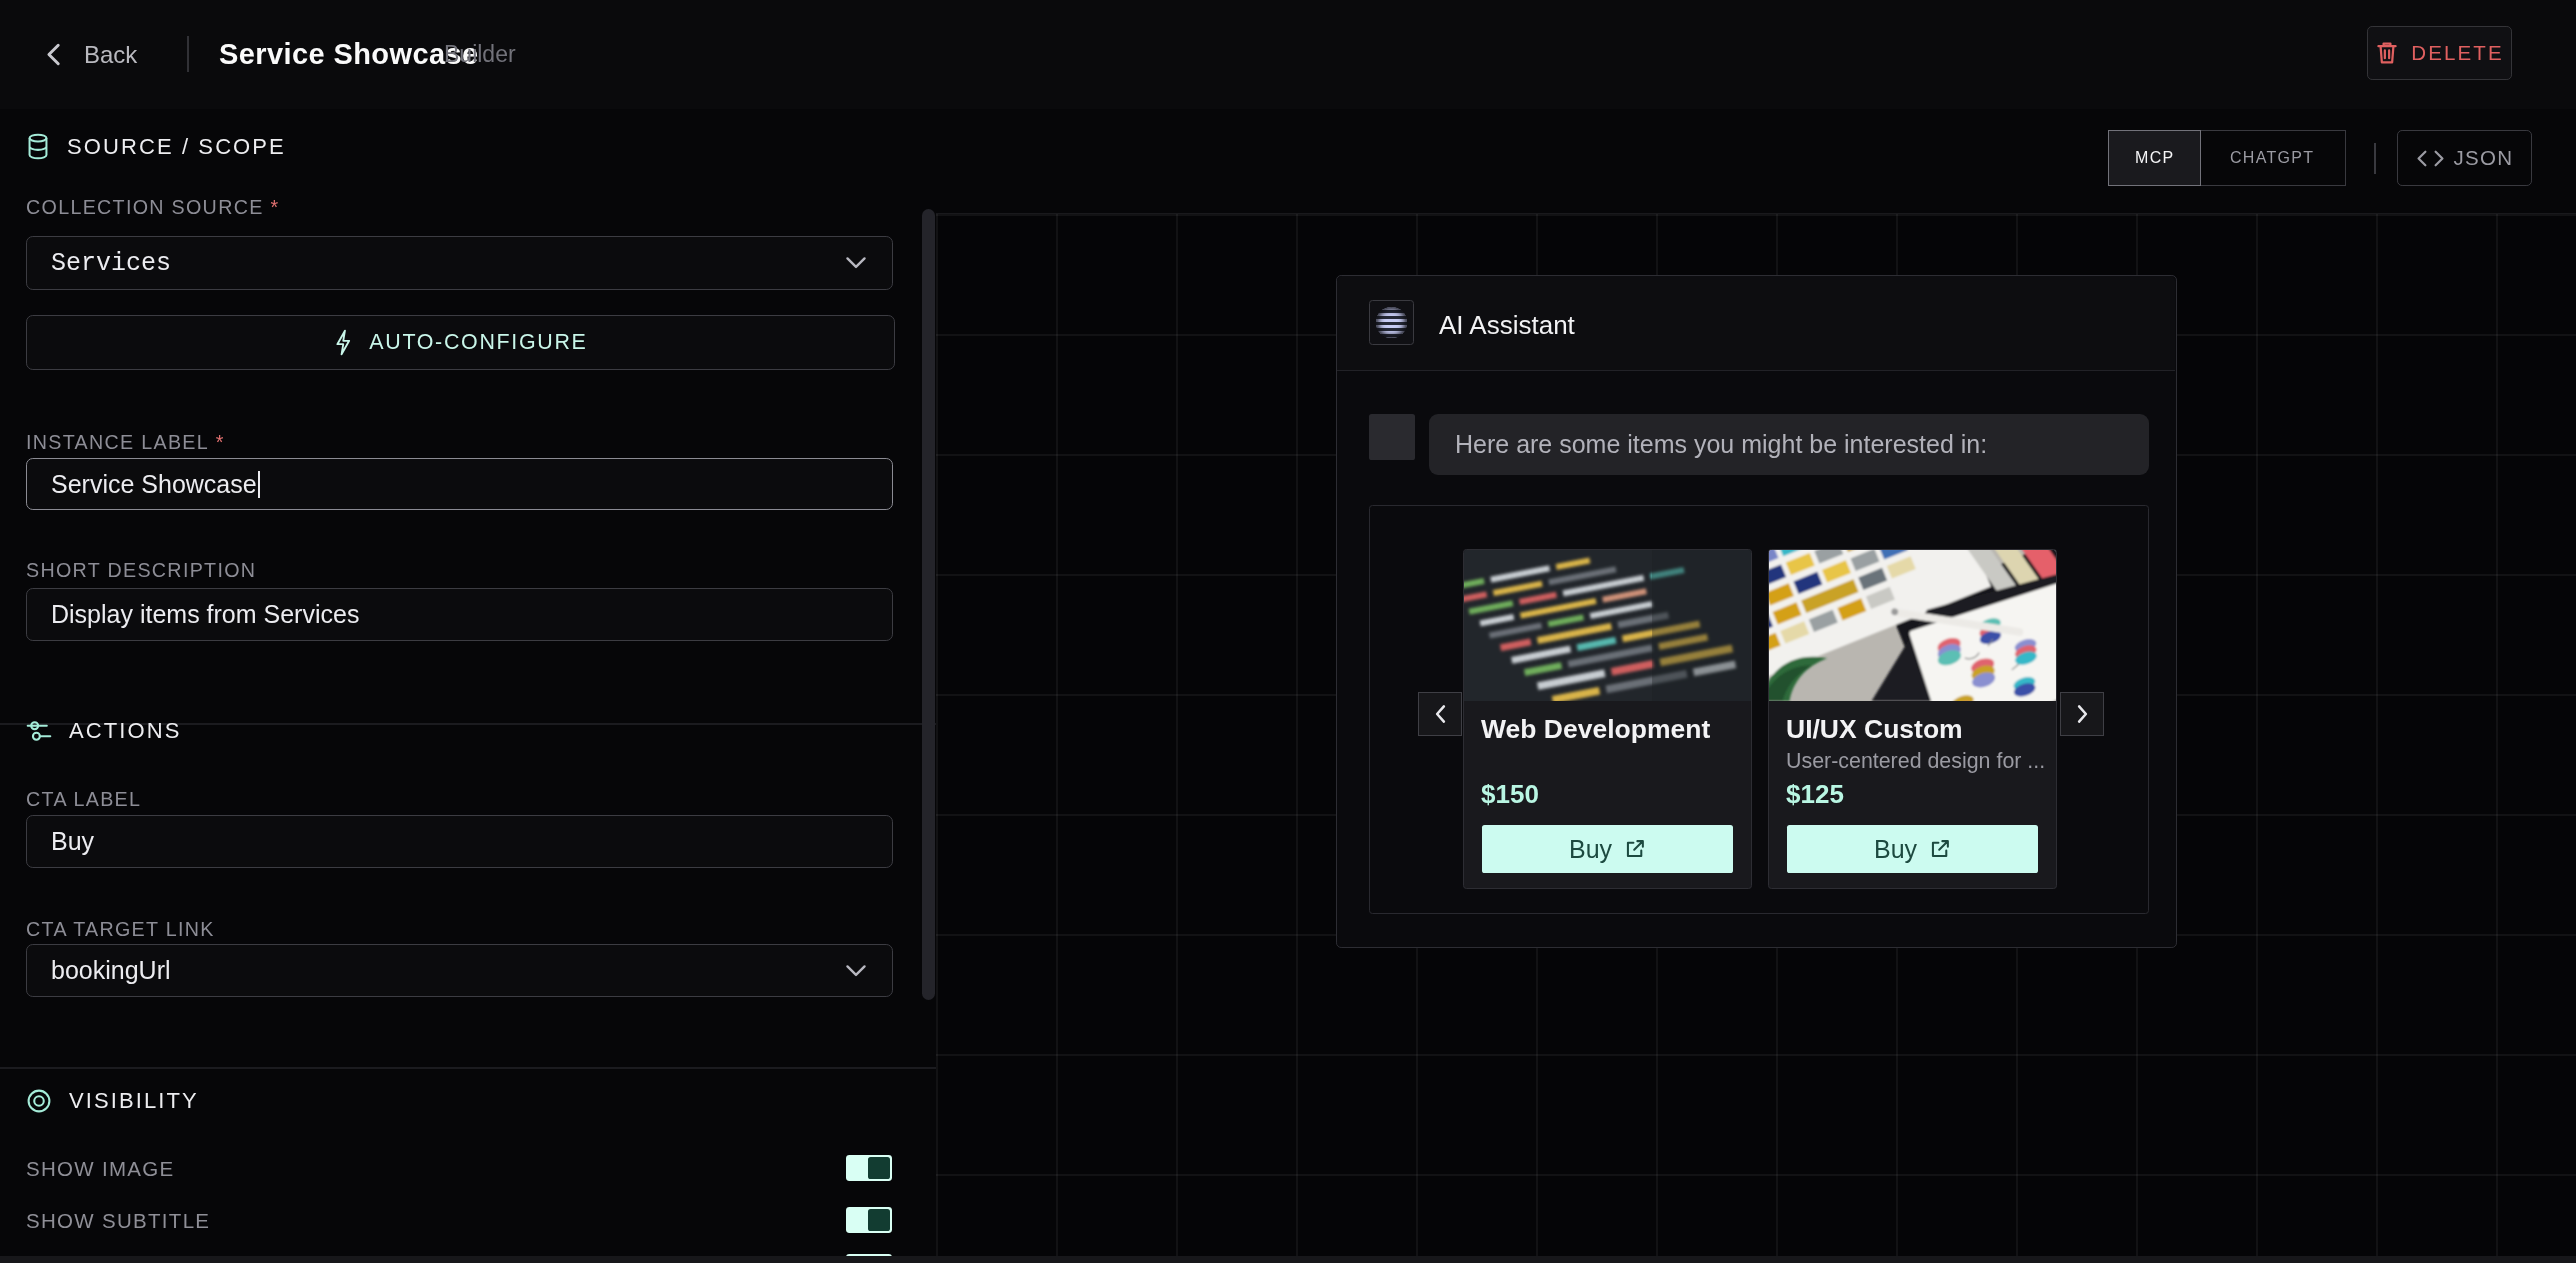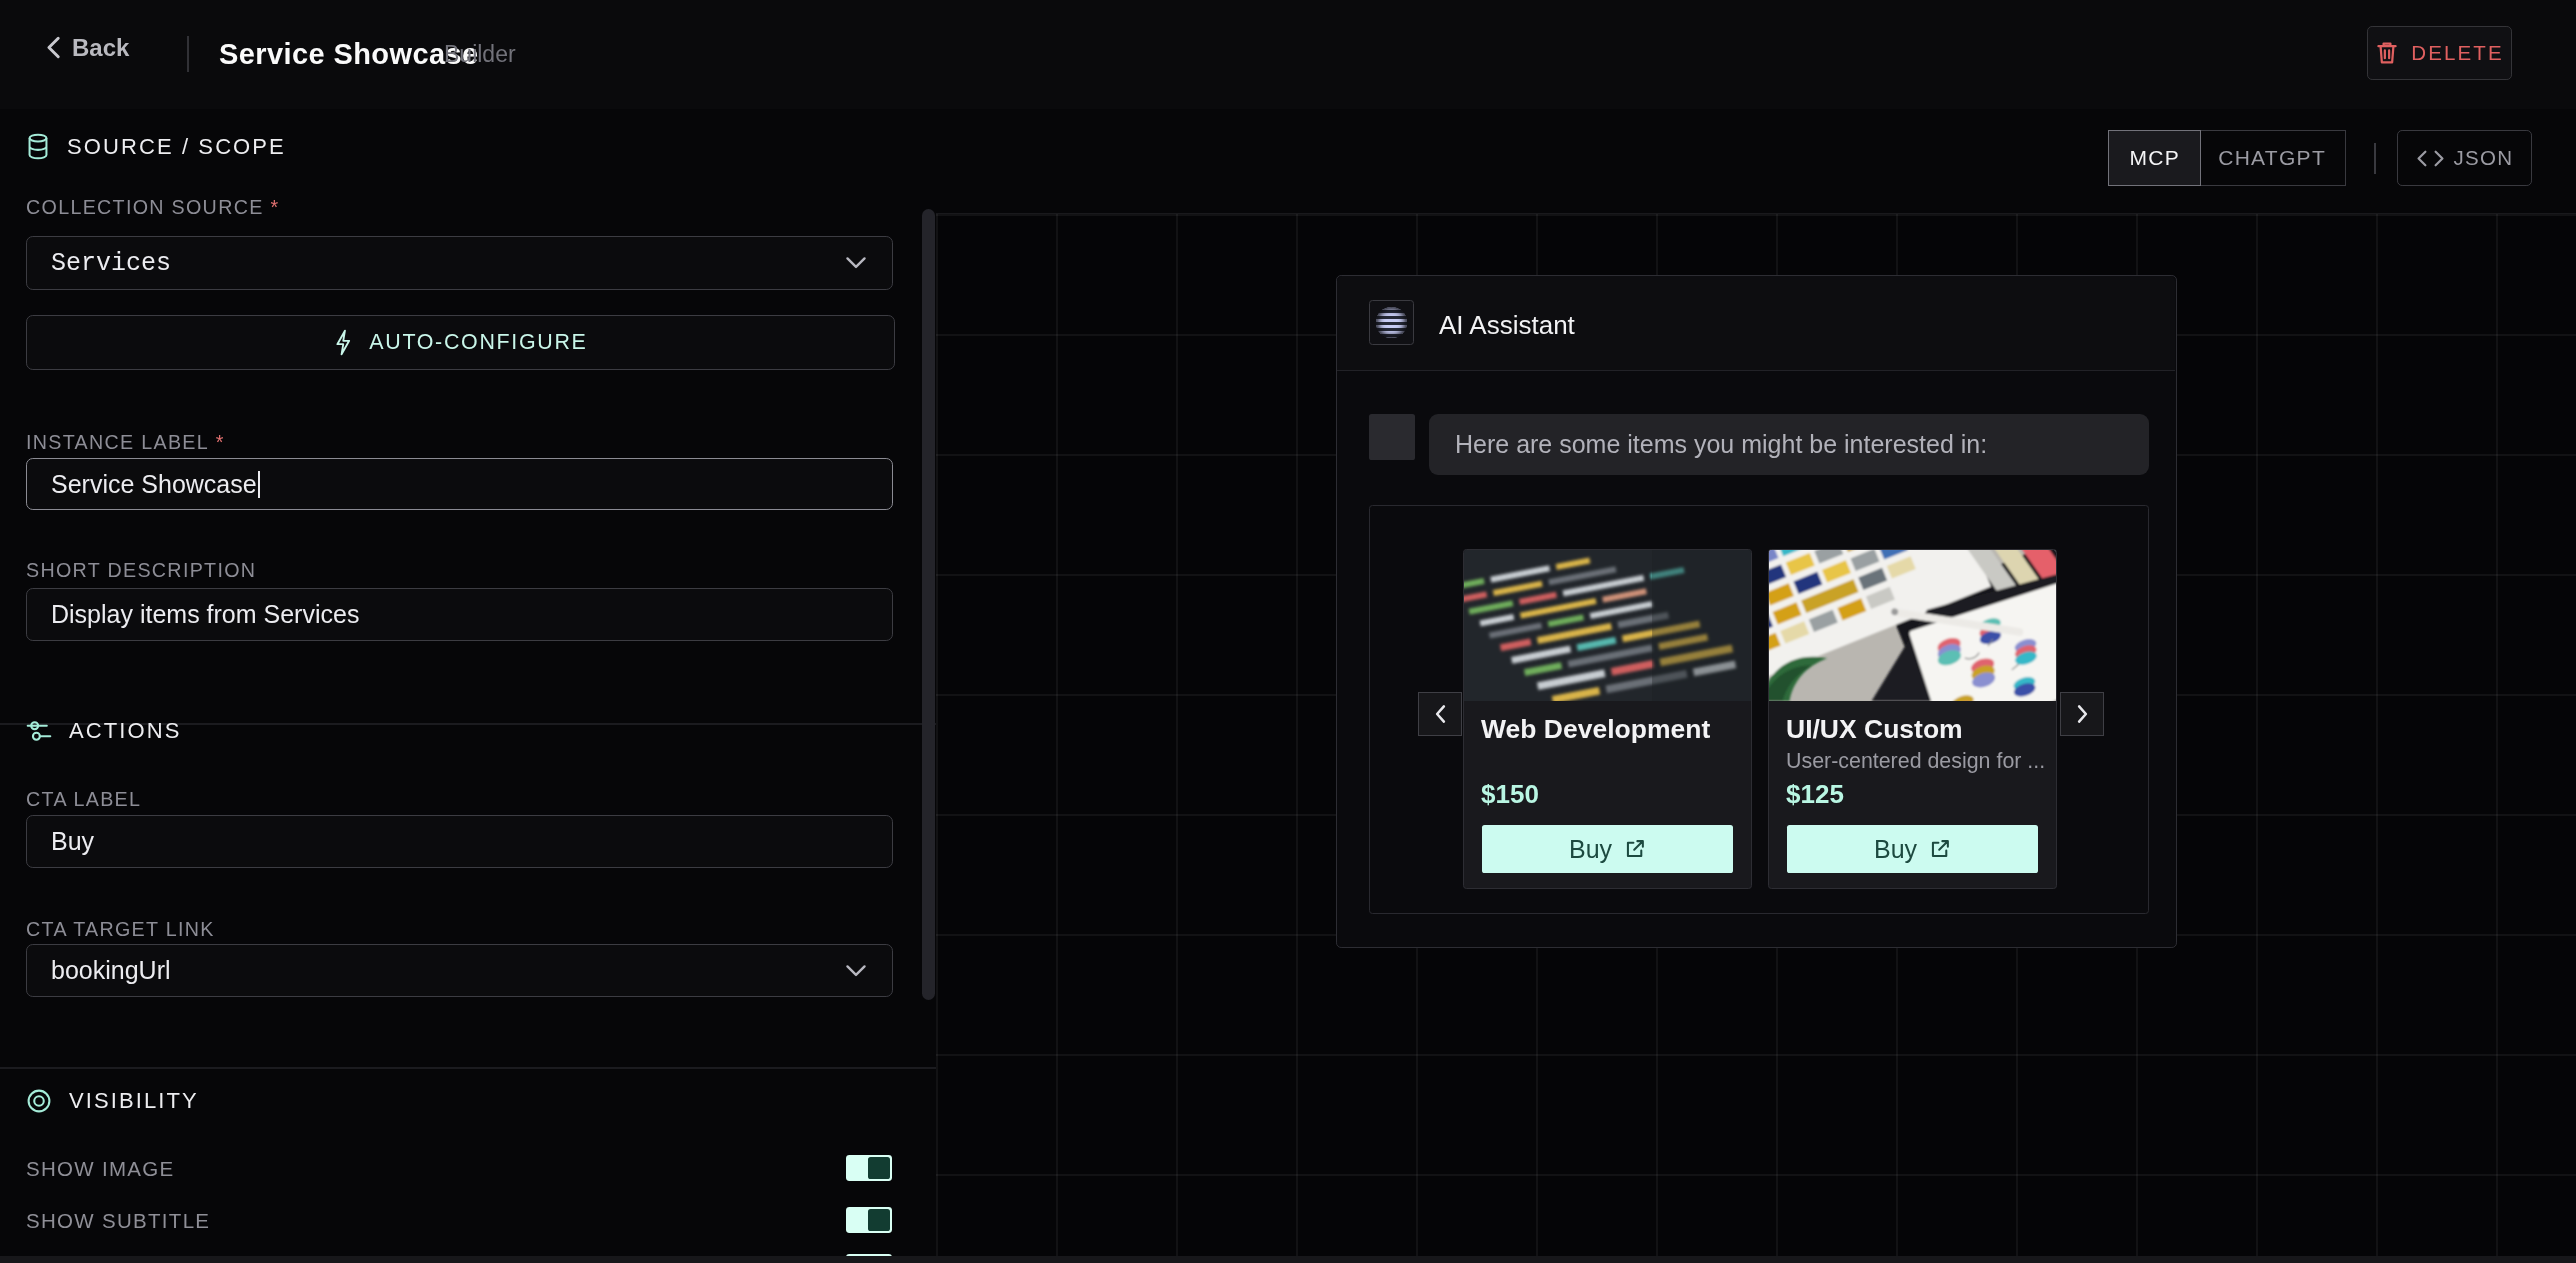--- a/index.html
+++ b/index.html
@@ -1,20 +1,20 @@
 <!DOCTYPE html>
 <html style="font-size:13.7px"><head>
 <meta charset="utf-8">
 <style>
   html,body{margin:0;padding:0;background:#070709;width:2576px;height:1263px;overflow:hidden;
     font-family:"Liberation Sans","DejaVu Sans",sans-serif;-webkit-font-smoothing:antialiased;}
   .abs{position:absolute;}
   
   #topbar{left:0;top:0;width:2576px;height:109px;background:#0a0a0c;border-bottom:1.7px solid #1b1b1e;}
-  #back-btn{left:43px;top:34px;height:41px;display:flex;align-items:flex-start;gap:7px;cursor:pointer;font-weight:bold;}
+  #back-btn{left:43px;top:34px;height:41px;display:flex;align-items:center;gap:19px;cursor:pointer;}
   #back-label{font-size:24px;color:#b9b9bf;}
   #tb-divider{left:187px;top:36px;width:1.7px;height:36px;background:#313136;}
   #page-title{left:219px;top:38px;font-size:29px;font-weight:700;color:#fafafa;letter-spacing:0.4px;}
   #page-subtitle{left:444px;top:41px;font-size:23px;color:#72727a;}
   #delete-btn{left:2367px;top:26px;width:143px;height:52px;border:1.7px solid #343438;border-radius:5.1px;
     background:#101013;display:flex;align-items:center;justify-content:center;gap:12px;cursor:pointer;}
   #delete-label{font-size:20.5px;letter-spacing:2.1px;color:#e06060;}
   
   #left-panel{left:0;top:109px;width:936px;height:1154px;background:#060608;overflow:hidden;}
   .sec-head{display:flex;align-items:center;gap:17px;}
@@ -50,21 +50,21 @@
   .toggle{width:46px;height:26px;background:#d9fff4;border-radius:3.4px;position:absolute;cursor:pointer;}
   .toggle .thumb{position:absolute;right:1.7px;top:1.7px;width:22px;height:22px;background:#123c31;border-radius:2.6px;}
   #tog-img{left:846px;top:1046px;}
   #tog-sub{left:846px;top:1098px;}
   #tog-third{left:846px;top:1145px;}
   #panel-scrollbar{left:922px;top:100px;width:13px;height:791px;background:#24242a;border-radius:6.8px;}
   
   #preview-header{left:936px;top:109px;width:1640px;height:104px;background:#060608;border-bottom:1.7px solid #19191c;}
   #live-preview{left:47px;top:145px;font-size:20.5px;letter-spacing:2.6px;color:#8f8f97;}
   #segmented{left:1173px;top:21.4px;height:56px;display:flex;border:1.7px solid #39393f;box-sizing:border-box;}
-  .tab{display:flex;align-items:center;justify-content:center;font-size:21px;letter-spacing:1.3px;cursor:pointer;}
+  .tab{display:flex;align-items:center;justify-content:center;font-size:16px;letter-spacing:1.3px;cursor:pointer;}
   #tab-mcp{width:93px;color:#f5f5f7;background:#1a1a1e;border:1.7px solid #72727a;margin:-1.7px;height:56px;box-sizing:border-box;}
   #tab-chatgpt{width:145px;color:#9b9ba3;}
   #hdr-sep{left:1438px;top:34px;width:1.7px;height:31px;background:#39393f;}
   #json-btn{left:1461px;top:21.4px;width:135px;height:56px;border:1.7px solid #39393f;border-radius:5.1px;box-sizing:border-box;
     display:flex;align-items:center;justify-content:center;gap:9px;cursor:pointer;}
   #json-label{font-size:20.5px;letter-spacing:1.3px;color:#9b9ba3;}
   
   #canvas{left:936px;top:214px;width:1640px;height:1050px;background:#050507;
     background-image:linear-gradient(to right,rgba(255,255,255,.05) 1.7px,transparent 1.7px),
                      linear-gradient(to bottom,rgba(255,255,255,.05) 1.7px,transparent 1.7px);

